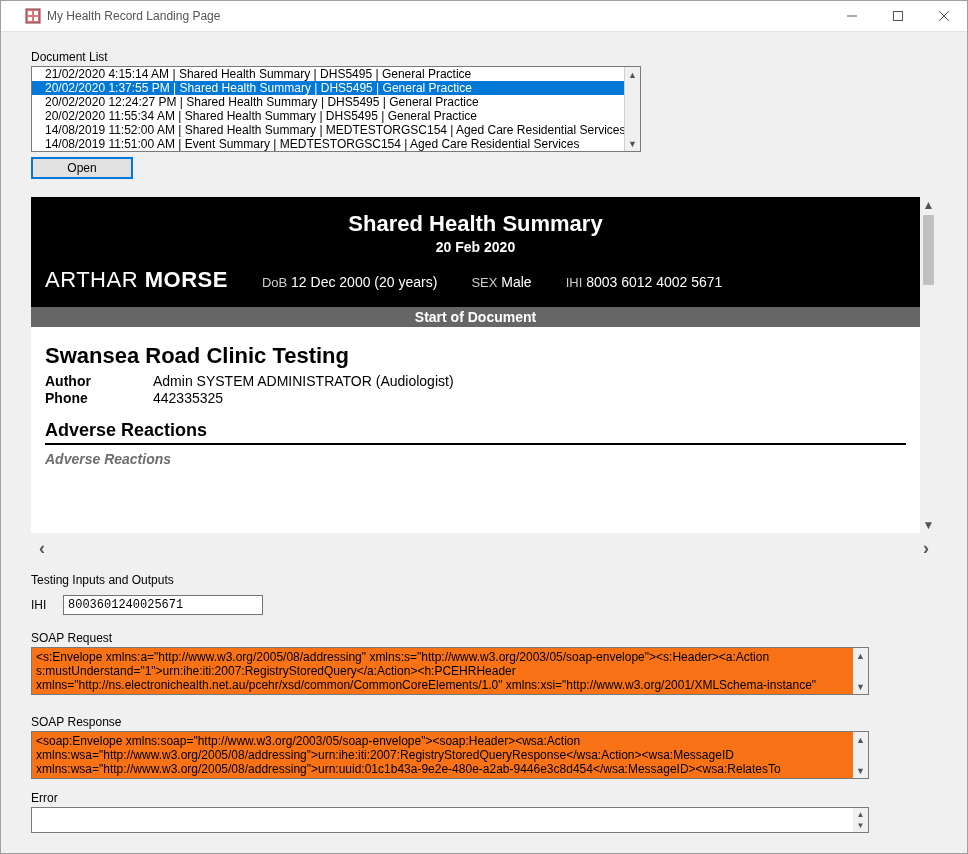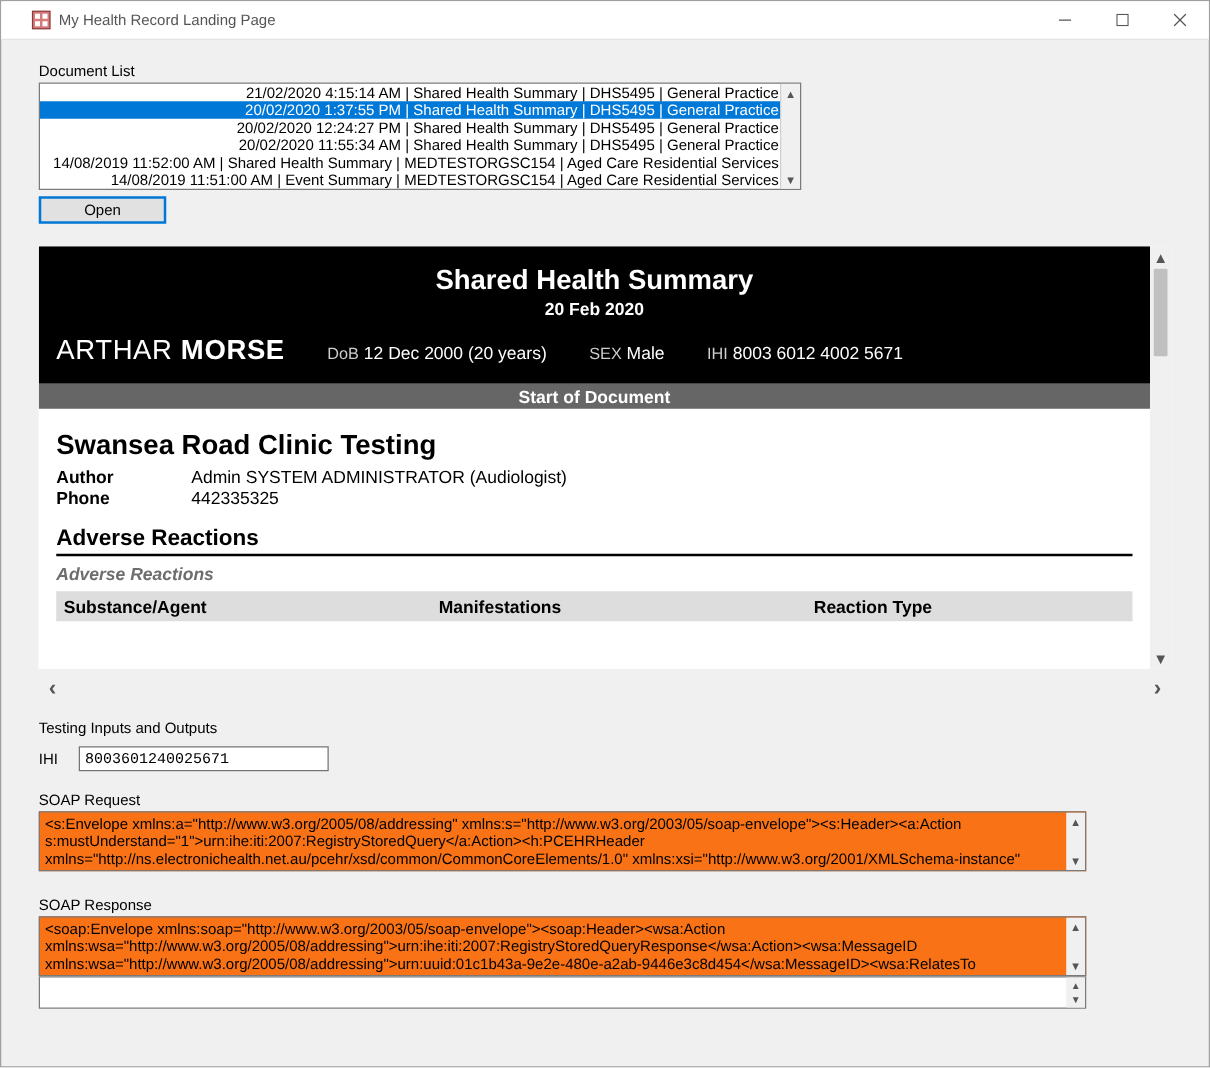--- a/index.html
+++ b/index.html
@@ -75,27 +75,26 @@
     border: 1px solid #7a7a7a;
     overflow: hidden;
     box-sizing: border-box;
     position: relative;
   }
   .doclist-items {
     position:absolute; left:0; top:0; right:15px; bottom:0;
     overflow:hidden;
   }
   .doclist-item {
-    padding: 0 2px;
+    padding: 0 13px;
     height: 14px;
     line-height: 14px;
     white-space: nowrap;
     font-size: 12px;
     cursor: default;
-    text-align: right;
   }
   .doclist-item.selected {
     background: #0078d7;
     color: #fff;
   }
   .doclist-sb {
     position:absolute; right:0; top:0; bottom:0; width:15px;
     background:#f0f0f0; border-left:1px solid #d0d0d0;
   }
   .doclist-sb .arrow { position:absolute; left:0; width:15px; height:15px; display:flex; align-items:center; justify-content:center; color:#555; font-size:9px;}
@@ -326,25 +325,20 @@
             <span class="k">Author</span>
             <span>Admin SYSTEM ADMINISTRATOR (Audiologist)</span>
           </div>
           <div class="kv">
             <span class="k">Phone</span>
             <span>442335325</span>
           </div>
           <div class="section-h">Adverse Reactions</div>
           <div class="sub-h">Adverse Reactions</div>
           <div class="grid">
-            <div class="grid-head">
-              <div class="col1">Substance/Agent</div>
-              <div class="col2">Manifestations</div>
-              <div class="col3">Reaction Type</div>
-            </div>
           </div>
         </div>
       </div>
       <div class="viewer-scroll-v">
         <div class="arrow up">▲</div>
         <div class="thumb"></div>
         <div class="arrow down">▼</div>
       </div>
       <div class="viewer-scroll-h">
         <span class="arrow">‹</span>
@@ -371,20 +365,21 @@
 
       <div class="lbl" style="margin-top:20px;">SOAP Response</div>
       <div class="io-multi">
         <span>&lt;soap:Envelope xmlns:soap="http://www.w3.org/2003/05/soap-envelope"&gt;&lt;soap:Header&gt;&lt;wsa:Action xmlns:wsa="http://www.w3.org/2005/08/addressing"&gt;urn:ihe:iti:2007:RegistryStoredQueryResponse&lt;/wsa:Action&gt;&lt;wsa:MessageID xmlns:wsa="http://www.w3.org/2005/08/addressing"&gt;urn:uuid:01c1b43a-9e2e-480e-a2ab-9446e3c8d454&lt;/wsa:MessageID&gt;&lt;wsa:RelatesTo</span>
         <div class="sb">
             <div class="a up">▲</div>
             <div class="a down">▼</div>
           </div>
       </div>
 
+      <div class="lbl" style="margin-top:12px;">Error</div>
       <div class="io-err">
         <span></span>
         <div class="sb">
             <div class="a up">▲</div>
             <div class="a down">▼</div>
           </div>
       </div>
     </div>
   </div>
 </div>

